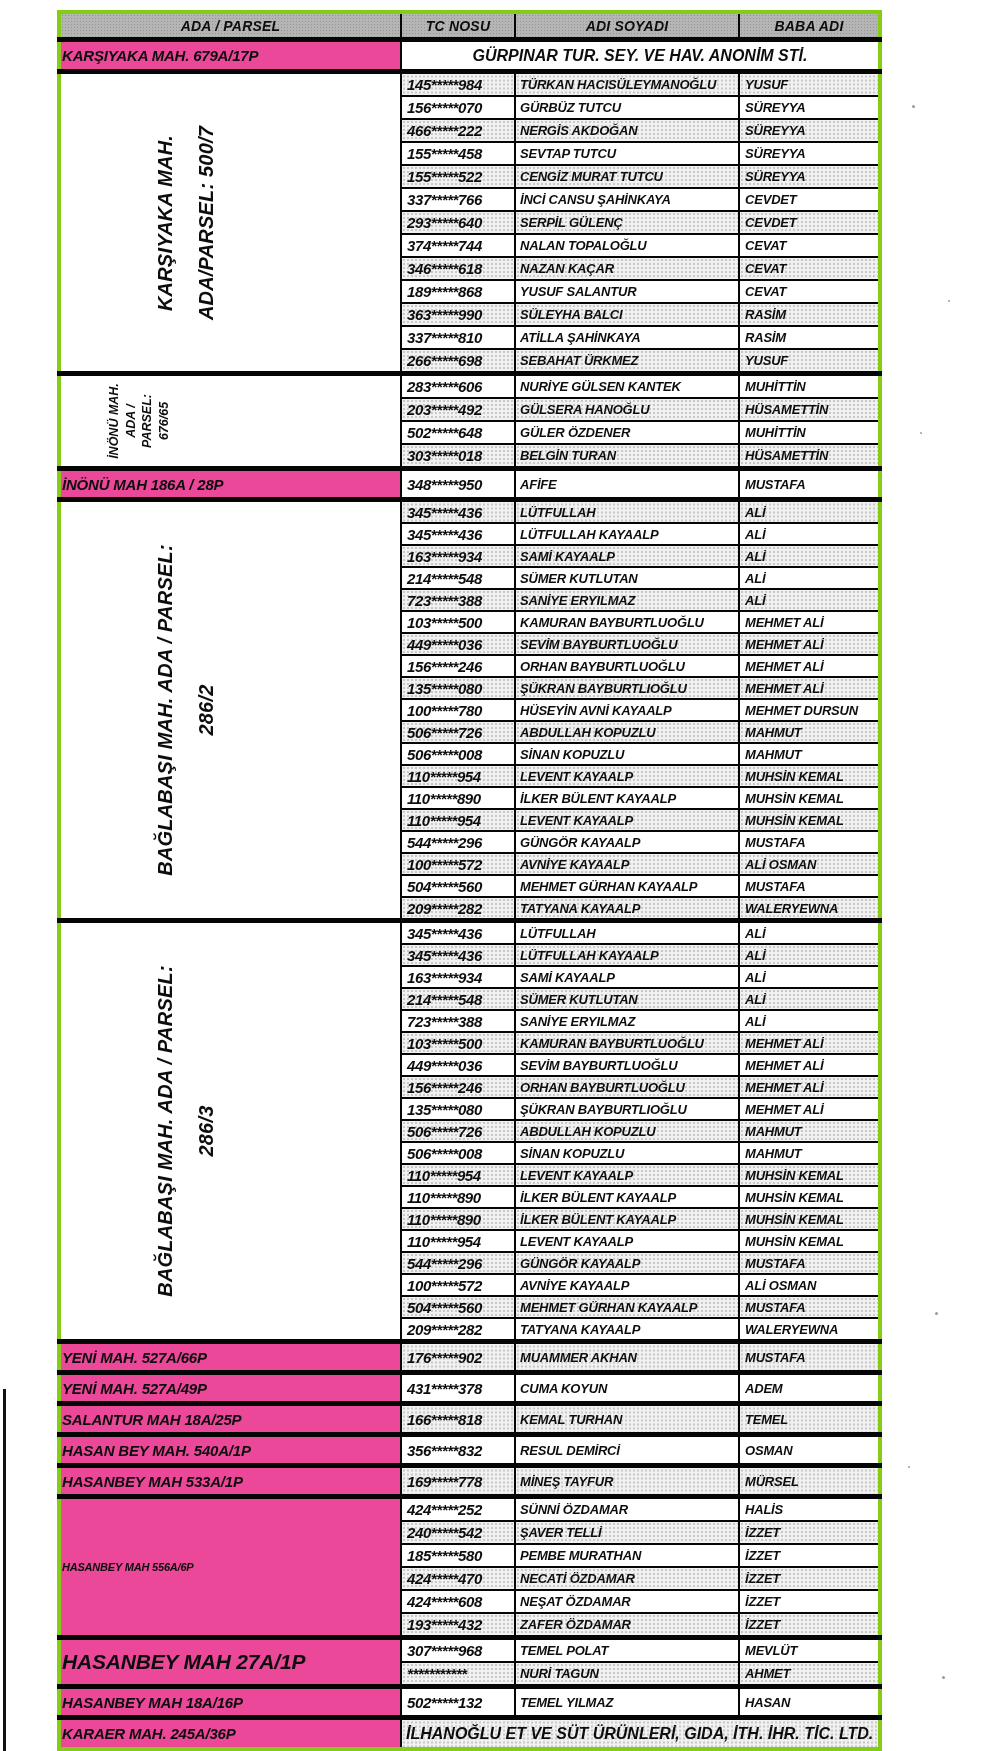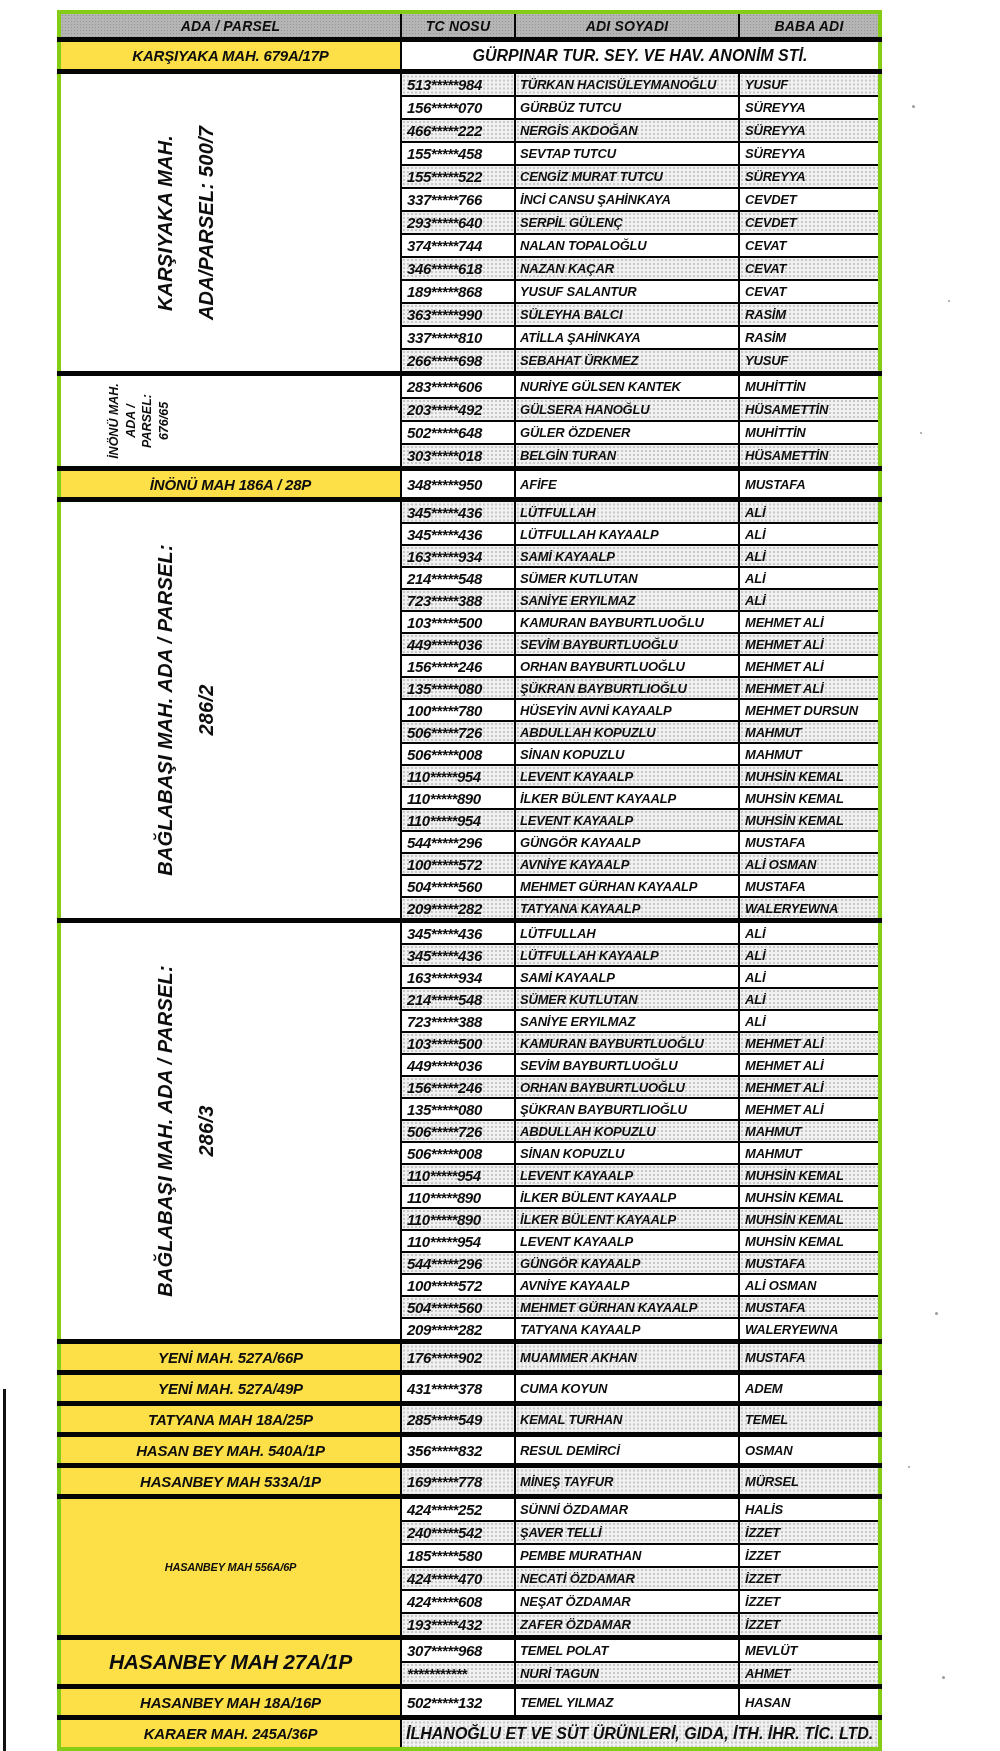--- a/index.html
+++ b/index.html
@@ -40,21 +40,21 @@
   tr.h-b td{height:20px;}
   tr.h-single td{height:24px;}
   
   tr.speckle td.d{
     background-color:#f1f1f1;
     background-image:radial-gradient(#c6c6c6 0.7px, transparent 0.9px);
     background-size:4px 4px;
   }
   
   td.lbl{
-    font-weight:700;text-align:center;background:#fde047;
+    font-weight:700;text-align:left;background:#ec4899;
     font-size:15px;letter-spacing:-0.2px;margin-top:9px;
   }
   td.lbl.mid{font-size:11px;}
   td.lbl.big{font-size:21px;}
   td.vlabel{position:relative;background:#ffffff;}
   .vwrap{
     position:absolute;top:50%;left:37%;
     transform:translate(-50%,-50%) rotate(-90deg);
     white-space:nowrap;text-align:center;font-weight:700;
   }
@@ -89,21 +89,21 @@
           <td class="lbl">KARŞIYAKA MAH. 679A/17P</td>
           <td class="d company" colspan="3">GÜRPINAR TUR. SEY. VE HAV. ANONİM STİ.</td>
         </tr>
         <tr class="h-a section-start speckle">
           <td class="vlabel" rowspan="13">
             <div class="vwrap lg">
               <div>KARŞIYAKA MAH.</div>
               <div>ADA/PARSEL: 500/7</div>
             </div>
           </td>
-          <td class="d tc">513*****984</td>
+          <td class="d tc">145*****984</td>
           <td class="d nm">TÜRKAN HACISÜLEYMANOĞLU</td>
           <td class="d ba">YUSUF</td>
         </tr>
         <tr class="h-a">
           <td class="d tc">156*****070</td>
           <td class="d nm">GÜRBÜZ TUTCU</td>
           <td class="d ba">SÜREYYA</td>
         </tr>
         <tr class="h-a speckle">
           <td class="d tc">466*****222</td>
@@ -402,22 +402,22 @@
           <td class="d nm">MUAMMER AKHAN</td>
           <td class="d ba">MUSTAFA</td>
         </tr>
         <tr class="h-single section-start">
           <td class="lbl">YENİ MAH. 527A/49P</td>
           <td class="d tc">431*****378</td>
           <td class="d nm">CUMA KOYUN</td>
           <td class="d ba">ADEM</td>
         </tr>
         <tr class="h-single section-start speckle">
-          <td class="lbl">TATYANA MAH 18A/25P</td>
-          <td class="d tc">285*****549</td>
+          <td class="lbl">SALANTUR MAH 18A/25P</td>
+          <td class="d tc">166*****818</td>
           <td class="d nm">KEMAL TURHAN</td>
           <td class="d ba">TEMEL</td>
         </tr>
         <tr class="h-single section-start">
           <td class="lbl">HASAN BEY MAH. 540A/1P</td>
           <td class="d tc">356*****832</td>
           <td class="d nm">RESUL DEMİRCİ</td>
           <td class="d ba">OSMAN</td>
         </tr>
         <tr class="h-single section-start speckle">

